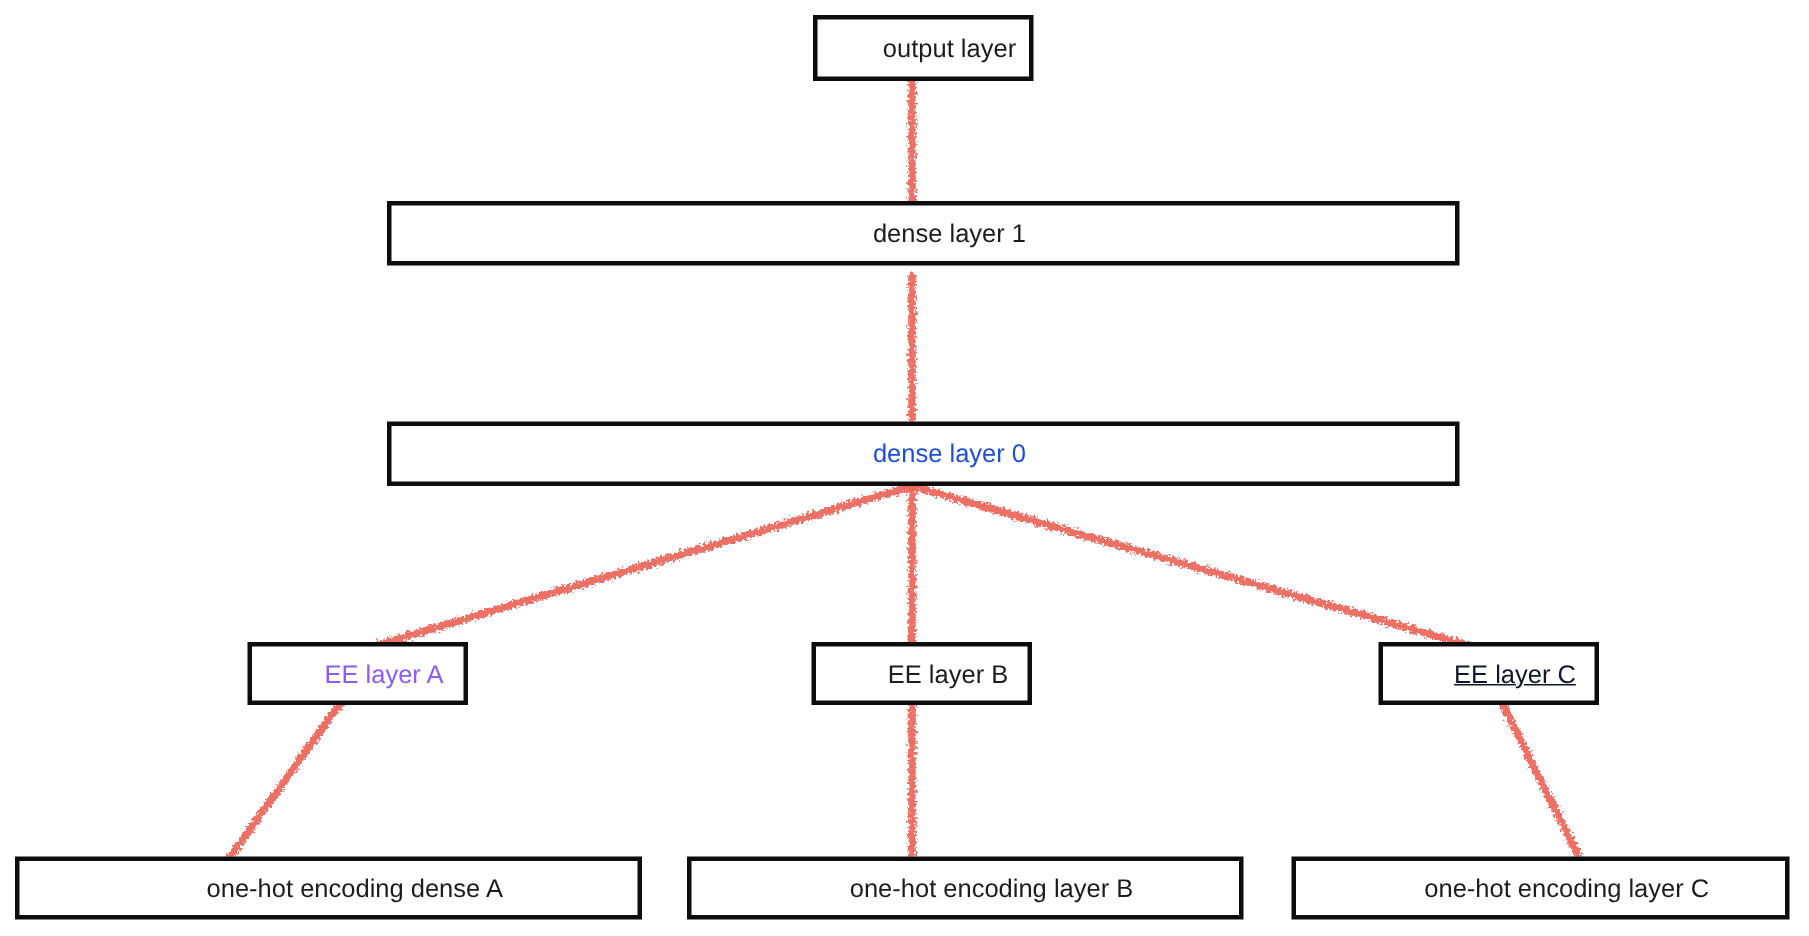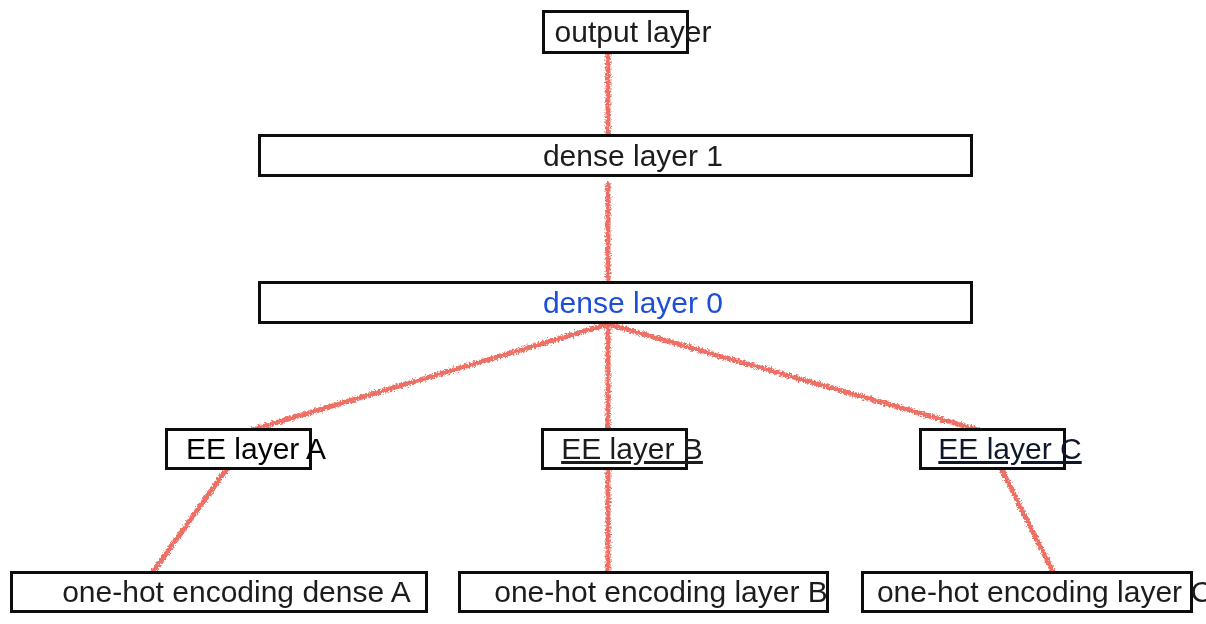--- a/index.html
+++ b/index.html
@@ -24,21 +24,21 @@
     pointer-events: none;
   }
   .node {
     position: absolute;
     box-sizing: border-box;
     background: #ffffff;
     border: 3px solid #0d0d0d;
     display: flex;
     align-items: center;
     justify-content: center;
-    font-size: 30px;
+    font-size: 17px;
     line-height: 1;
     color: #1c1c1c;
     white-space: nowrap;
     padding-left: 35px;
   }
 </style>
 </head>
 <body>
 
 <div id="canvas">
@@ -64,24 +64,24 @@
 
   <div class="node" style="left: 542px; top: 10px; width: 147px; height: 44px; border-color: rgb(13, 13, 13); background: rgb(255, 255, 255); color: rgb(28, 28, 28);">
       <span>output layer</span>
     </div>
   <div class="node" style="left: 258px; top: 134px; width: 715px; height: 43px; border-color: rgb(13, 13, 13); background: rgb(255, 255, 255); color: rgb(28, 28, 28);">
       <span>dense layer 1</span>
     </div>
   <div class="node" style="left: 258px; top: 281px; width: 715px; height: 43px; border-color: rgb(13, 13, 13); background: rgb(255, 255, 255); color: #1d4ed8;">
       <span>dense layer 0</span>
     </div>
-  <div class="node" style="left: 165px; top: 428px; width: 147px; height: 42px; border-color: rgb(13, 13, 13); background: rgb(255, 255, 255); color: #000000;">
+  <div class="node" style="left: 165px; top: 428px; width: 147px; height: 42px; border-color: rgb(13, 13, 13); background: rgb(255, 255, 255); color: #8b5cf6;">
       <span>EE layer A</span>
     </div>
-  <div class="node" style="left: 541px; top: 428px; width: 147px; height: 42px; border-color: rgb(13, 13, 13); background: rgb(255, 255, 255); color: rgb(28, 28, 28); text-decoration: underline;">
+  <div class="node" style="left: 541px; top: 428px; width: 147px; height: 42px; border-color: rgb(13, 13, 13); background: rgb(255, 255, 255); color: rgb(28, 28, 28);">
       <span>EE layer B</span>
     </div>
   <div class="node" style="left: 919px; top: 428px; width: 147px; height: 42px; border-color: rgb(13, 13, 13); background: rgb(255, 255, 255); color: #0f172a; text-decoration: underline;">
       <span>EE layer C</span>
     </div>
   <div class="node" style="left: 10px; top: 571px; width: 418px; height: 42px; border-color: rgb(13, 13, 13); background: rgb(255, 255, 255); color: rgb(28, 28, 28);">
       <span>one-hot encoding dense A</span>
     </div>
   <div class="node" style="left: 458px; top: 571px; width: 371px; height: 42px; border-color: rgb(13, 13, 13); background: rgb(255, 255, 255); color: rgb(28, 28, 28);">
       <span>one-hot encoding layer B</span>

